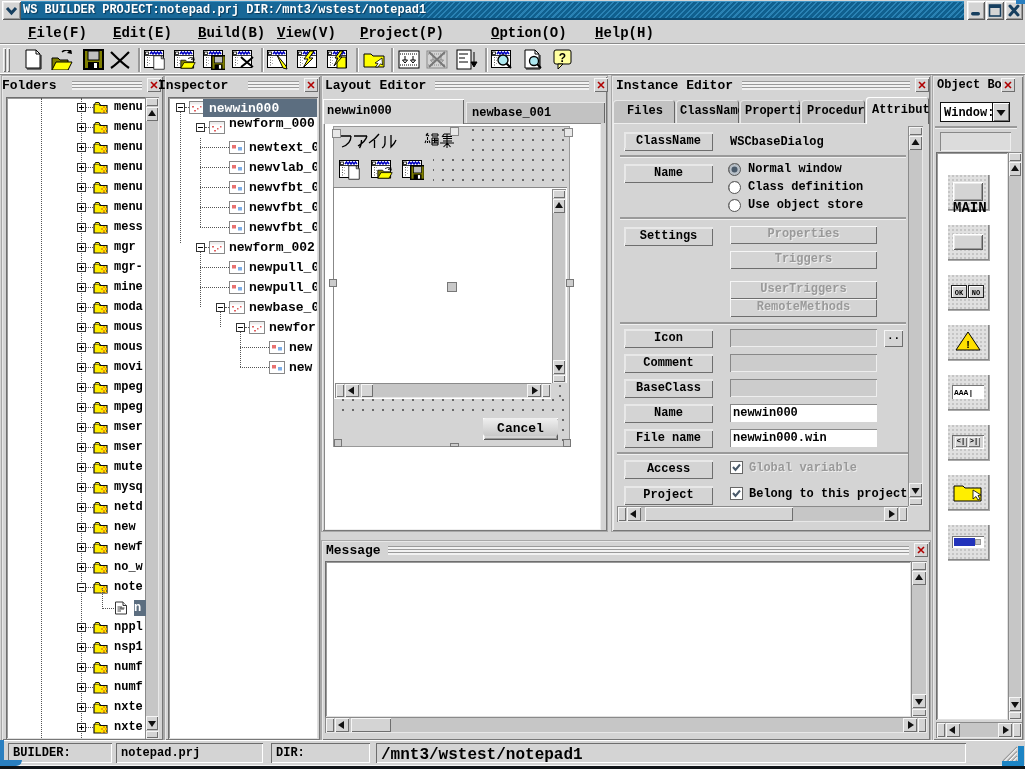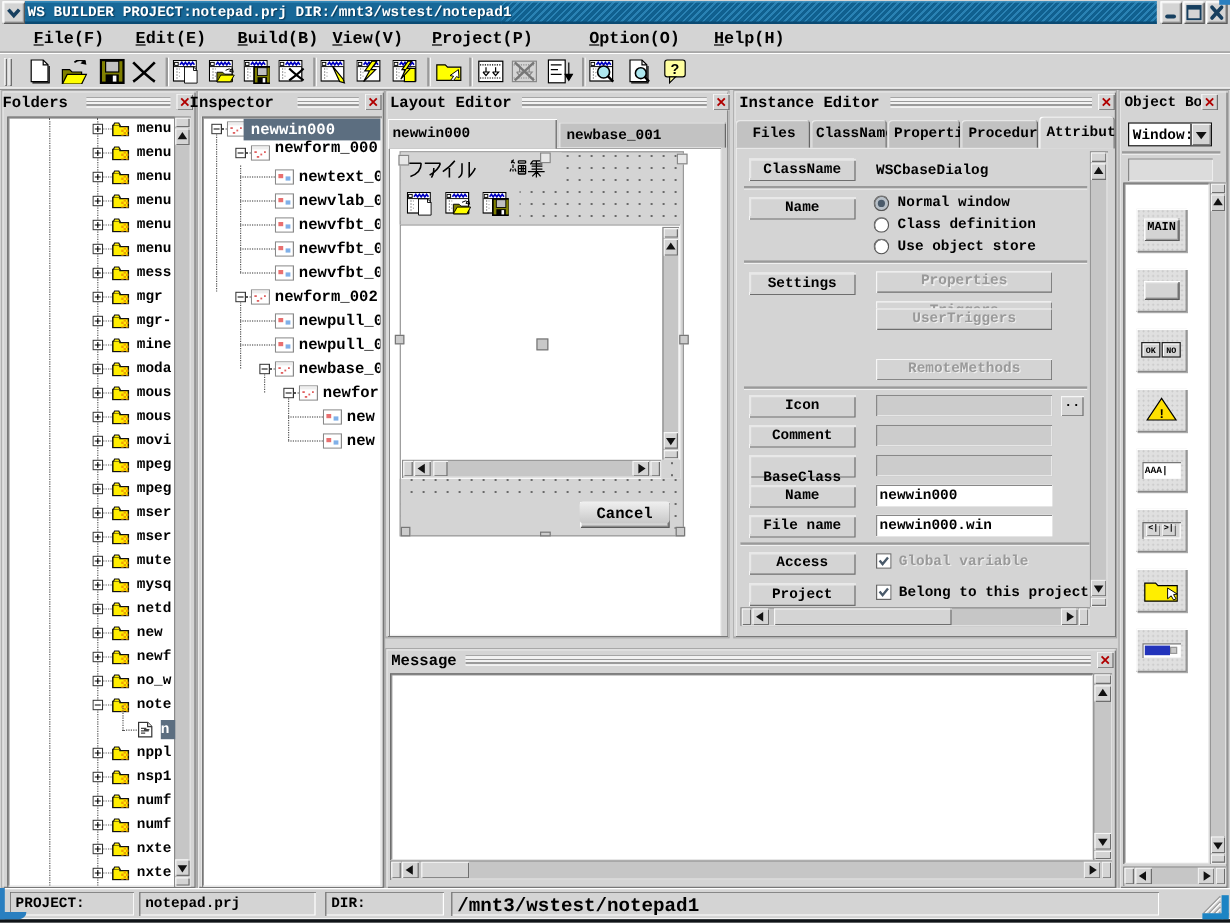--- a/index.html
+++ b/index.html
@@ -1450,40 +1450,40 @@
 <div class="abs" style="left:620px;top:217px;width:286px;height:2px;background:#9a9a9a;box-shadow:0 1px 0 #f0f0f0"></div>
 <div class="abs r" style="left:624px;top:227px;width:89px;height:19px;">
     <div style="font-size:12px;text-align:center;padding-top:2px;box-shadow:inset 2px 2px 0 #e8e8e8">Settings</div>
   </div>
 <div class="abs r" style="left:730px;top:226px;width:147px;height:18px;">
     <div style="font-size:12px;text-align:center;color:#999;padding-top:1px;text-shadow:1px 1px 0 #eee">Properties</div>
   </div>
 <div class="abs r" style="left:730px;top:251px;width:147px;height:18px;">
     <div style="font-size:12px;text-align:center;color:#999;padding-top:1px;text-shadow:1px 1px 0 #eee">Triggers</div>
   </div>
-<div class="abs r" style="left:730px;top:257px;width:147px;height:18px;">
+<div class="abs r" style="left:730px;top:281px;width:147px;height:18px;">
     <div style="font-size:12px;text-align:center;color:#999;padding-top:1px;text-shadow:1px 1px 0 #eee">UserTriggers</div>
   </div>
 <div class="abs r" style="left:730px;top:299px;width:147px;height:18px;">
     <div style="font-size:12px;text-align:center;color:#999;padding-top:1px;text-shadow:1px 1px 0 #eee">RemoteMethods</div>
   </div>
 <div class="abs" style="left:620px;top:322px;width:286px;height:2px;background:#9a9a9a;box-shadow:0 1px 0 #f0f0f0"></div>
 <div class="abs r" style="left:624px;top:329px;width:89px;height:19px;">
     <div style="font-size:12px;text-align:center;padding-top:2px;box-shadow:inset 2px 2px 0 #e8e8e8">Icon</div>
   </div>
 <div class="abs" style="left:730px;top:329px;width:147px;height:18px;background:#ccc;box-shadow:inset 1px 1px 0 #888,inset -1px -1px 0 #eee"></div>
 <div class="abs r" style="left:884px;top:330px;width:19px;height:17px;">
     <div style="font-size:11px;text-align:center;">..</div>
   </div>
 <div class="abs r" style="left:624px;top:354px;width:89px;height:19px;">
     <div style="font-size:12px;text-align:center;padding-top:2px;box-shadow:inset 2px 2px 0 #e8e8e8">Comment</div>
   </div>
 <div class="abs" style="left:730px;top:354px;width:147px;height:18px;background:#ccc;box-shadow:inset 1px 1px 0 #888,inset -1px -1px 0 #eee"></div>
 <div class="abs r" style="left:624px;top:379px;width:89px;height:19px;">
-    <div style="font-size:12px;text-align:center;padding-top:12px;box-shadow:inset 2px 2px 0 #e8e8e8">BaseClass</div>
+    <div style="font-size:12px;text-align:center;padding-top:2px;box-shadow:inset 2px 2px 0 #e8e8e8">BaseClass</div>
   </div>
 <div class="abs" style="left:730px;top:379px;width:147px;height:18px;background:#ccc;box-shadow:inset 1px 1px 0 #888,inset -1px -1px 0 #eee"></div>
 <div class="abs r" style="left:624px;top:404px;width:89px;height:19px;">
     <div style="font-size:12px;text-align:center;padding-top:2px;box-shadow:inset 2px 2px 0 #e8e8e8">Name</div>
   </div>
 <div class="abs" style="left:730px;top:404px;width:147px;height:18px;background:#fff;box-shadow:inset 1px 1px 0 #888">
     <div style="font-size:12px;padding:2px 0 0 3px">newwin000</div>
   </div>
 <div class="abs r" style="left:624px;top:429px;width:89px;height:19px;">
     <div style="font-size:12px;text-align:center;padding-top:2px;box-shadow:inset 2px 2px 0 #e8e8e8">File name</div>
@@ -1601,21 +1601,21 @@
     </svg>
   </div>
 <div class="abs r" style="left:1009px;top:697px;width:12px;height:14px;">
     <svg width="12" height="14" style="position:absolute;left:0;top:0">
       <polygon points="2.0,5 10.0,5 6.0,11" fill="#111"></polygon>
     </svg>
   </div>
 <div class="abs r" style="left:1009px;top:712px;width:12px;height:7px;"></div>
 <div class="abs" style="left:947px;top:174px;width:42px;height:36px;background:#e0e0e0;background-image:radial-gradient(#c4c4c4 0.7px,transparent 0.9px);background-size:4px 4px;box-shadow:inset 1px 1px 0 #fff,inset -1px -1px 0 #888,1px 1px 0 #aaa">
     <div class="abs r2" style="left:6px;top:8px;width:30px;height:19px;">
-      <div style="font-size:10px;text-align:center;padding-top:3px">MAIN</div>
+      <div style="font-size:14px;text-align:center;padding-top:18px">MAIN</div>
     </div>
   </div>
 <div class="abs" style="left:947px;top:224px;width:42px;height:36px;background:#e0e0e0;background-image:radial-gradient(#c4c4c4 0.7px,transparent 0.9px);background-size:4px 4px;box-shadow:inset 1px 1px 0 #fff,inset -1px -1px 0 #888,1px 1px 0 #aaa">
     <div class="abs r2" style="left:6px;top:10px;width:30px;height:16px;"></div>
   </div>
 <div class="abs" style="left:947px;top:274px;width:42px;height:36px;background:#e0e0e0;background-image:radial-gradient(#c4c4c4 0.7px,transparent 0.9px);background-size:4px 4px;box-shadow:inset 1px 1px 0 #fff,inset -1px -1px 0 #888,1px 1px 0 #aaa">
     <div class="abs" style="left:4px;top:11px;width:16px;height:13px;background:#d4d4d4;border:1px solid #222;box-shadow:inset 1px 1px 0 #fff">
       <div style="font-size:7px;text-align:center;padding-top:3px">OK</div>
     </div>
     <div class="abs" style="left:21px;top:11px;width:16px;height:13px;background:#d4d4d4;border:1px solid #222;box-shadow:inset 1px 1px 0 #fff">
@@ -1663,21 +1663,21 @@
     </svg>
   </div>
 <div class="abs r" style="left:998px;top:723px;width:14px;height:14px;">
     <svg width="14" height="14" style="position:absolute;left:0;top:0">
       <polygon points="5,3.0 5,11.0 11,7.0" fill="#111"></polygon>
     </svg>
   </div>
 <div class="abs r" style="left:1013px;top:723px;width:8px;height:14px;"></div>
 <div class="abs" style="left:0px;top:740px;width:1025px;height:26px;background:#d4d4d4;box-shadow:inset 0 1px 0 #fff"></div>
 <div class="abs s" style="left:8px;top:743px;width:104px;height:20px;">
-    <div style="font-size:12px;padding:3px 0 0 5px;white-space:pre">PROJECT:</div>
+    <div style="font-size:12px;padding:3px 0 0 5px;white-space:pre">BUILDER:</div>
   </div>
 <div class="abs s" style="left:116px;top:743px;width:147px;height:20px;">
     <div style="font-size:12px;padding:3px 0 0 5px;white-space:pre">notepad.prj</div>
   </div>
 <div class="abs s" style="left:271px;top:743px;width:99px;height:20px;">
     <div style="font-size:12px;padding:3px 0 0 5px;white-space:pre">DIR:</div>
   </div>
 <div class="abs s" style="left:376px;top:743px;width:590px;height:20px;">
     <div style="font-size:16px;padding:3px 0 0 5px;white-space:pre">/mnt3/wstest/notepad1</div>
   </div>

